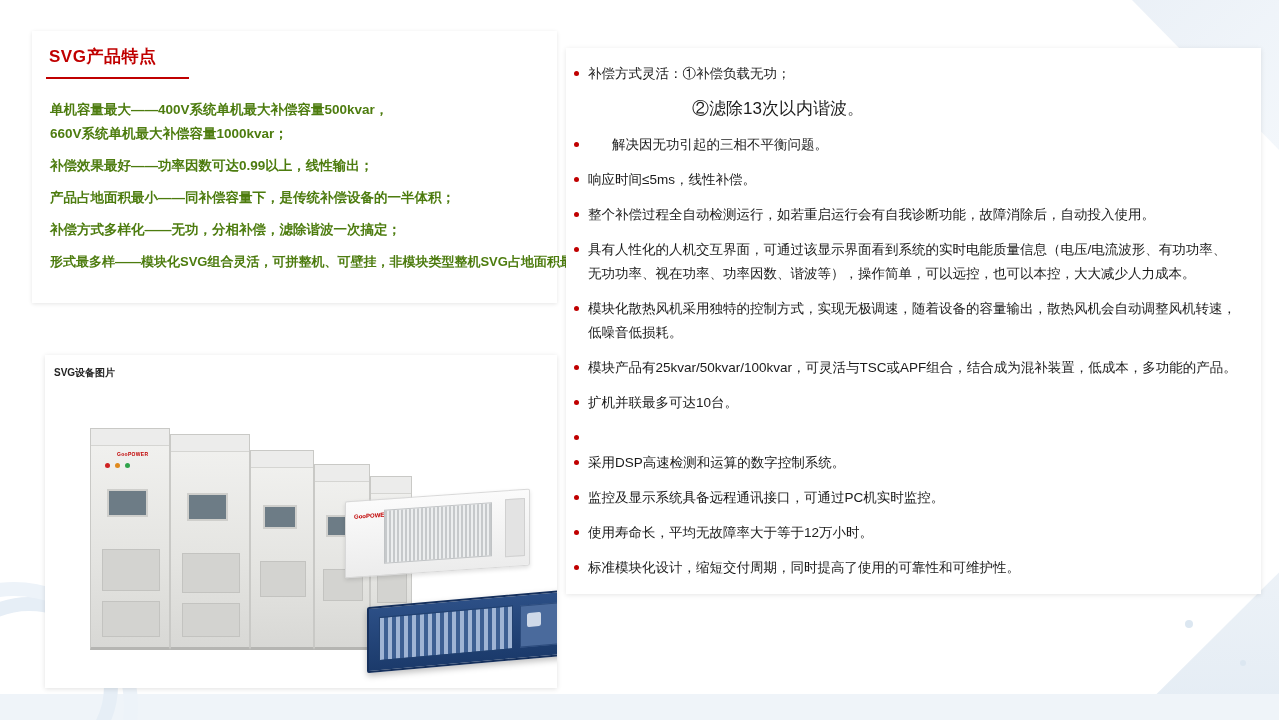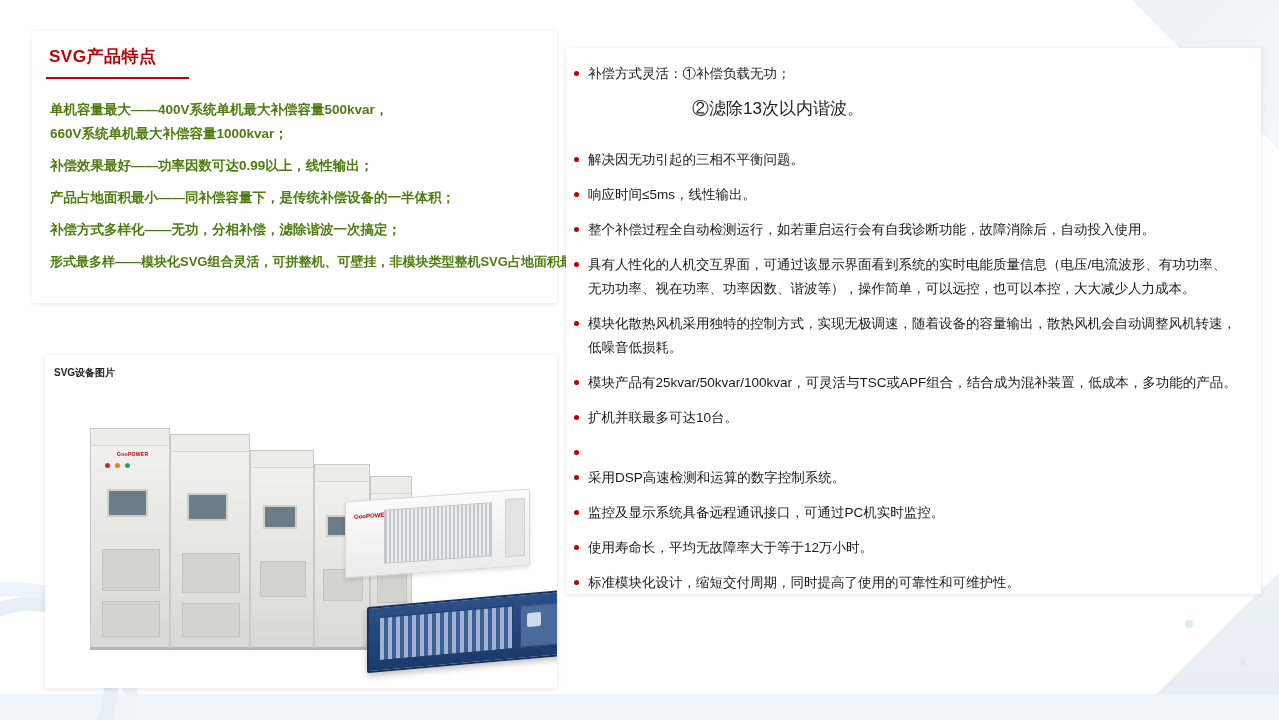--- a/index.html
+++ b/index.html
@@ -394,28 +394,28 @@
 
   <div class="bullets-panel">
     <div class="bullets">
 
       <div class="bullet-item">
         <span class="bullet-dot"></span>
         <span class="bullet-text">补偿方式灵活：①补偿负载无功；</span>
       </div>
       <div class="bullet-sub">②滤除13次以内谐波。</div>
 
-      <div class="bullet-item" style="margin-top:27px;">
+      <div class="bullet-item" style="margin-top:12px;gap:24px;">
         <span class="bullet-dot"></span>
         <span class="bullet-text">解决因无功引起的三相不平衡问题。</span>
       </div>
 
       <div class="bullet-item">
         <span class="bullet-dot"></span>
-        <span class="bullet-text">响应时间≤5ms，线性输出。</span>
+        <span class="bullet-text">响应时间≤5ms，线性补偿。</span>
       </div>
 
       <div class="bullet-item">
         <span class="bullet-dot"></span>
         <span class="bullet-text">整个补偿过程全自动检测运行，如若重启运行会有自我诊断功能，故障消除后，自动投入使用。</span>
       </div>
 
       <div class="bullet-item">
         <span class="bullet-dot"></span>
         <span class="bullet-text">具有人性化的人机交互界面，可通过该显示界面看到系统的实时电能质量信息（电压/电流波形、有功功率、无功功率、视在功率、功率因数、谐波等），操作简单，可以远控，也可以本控，大大减少人力成本。</span>

